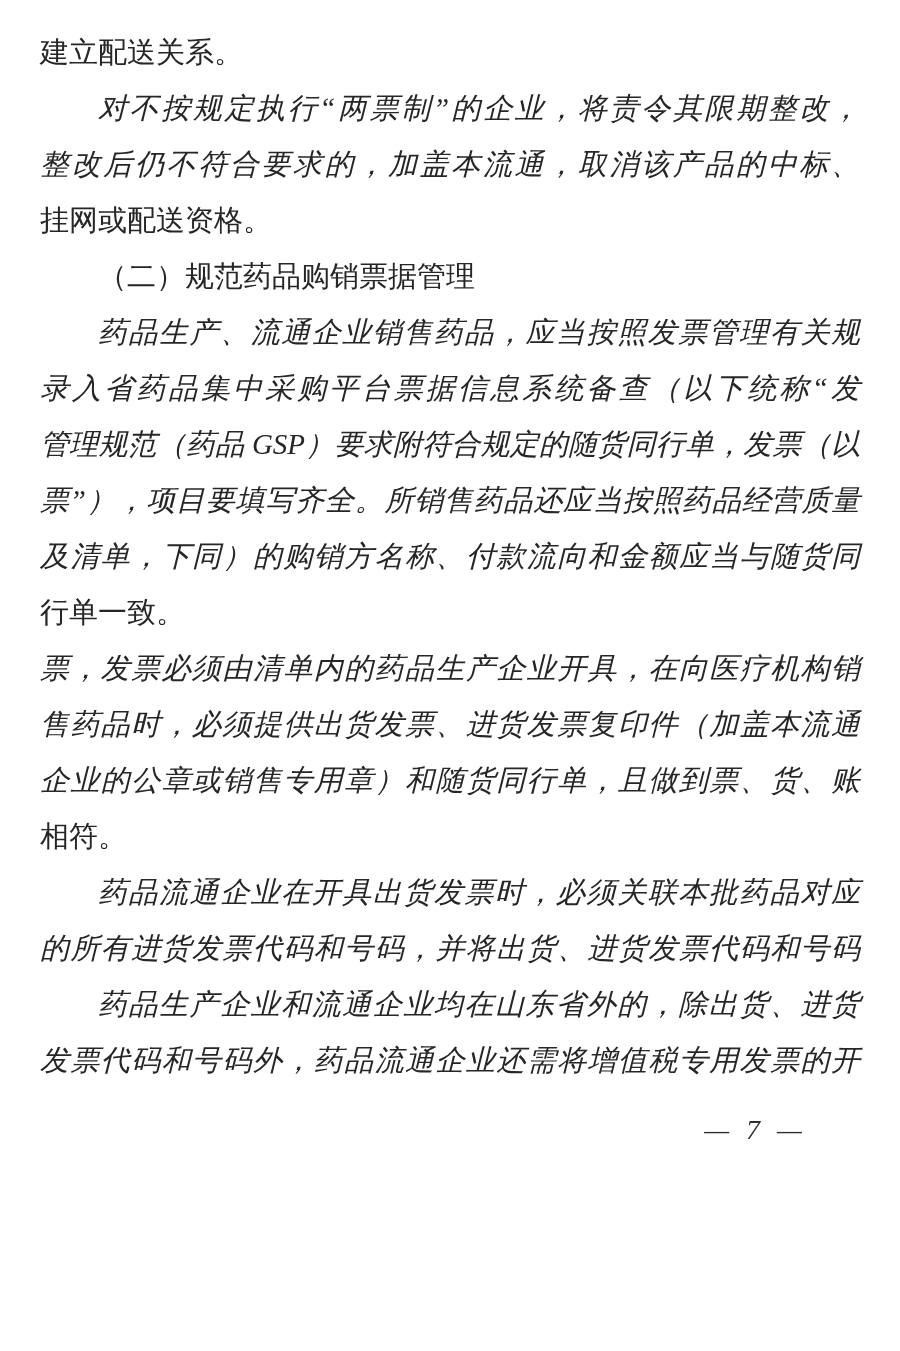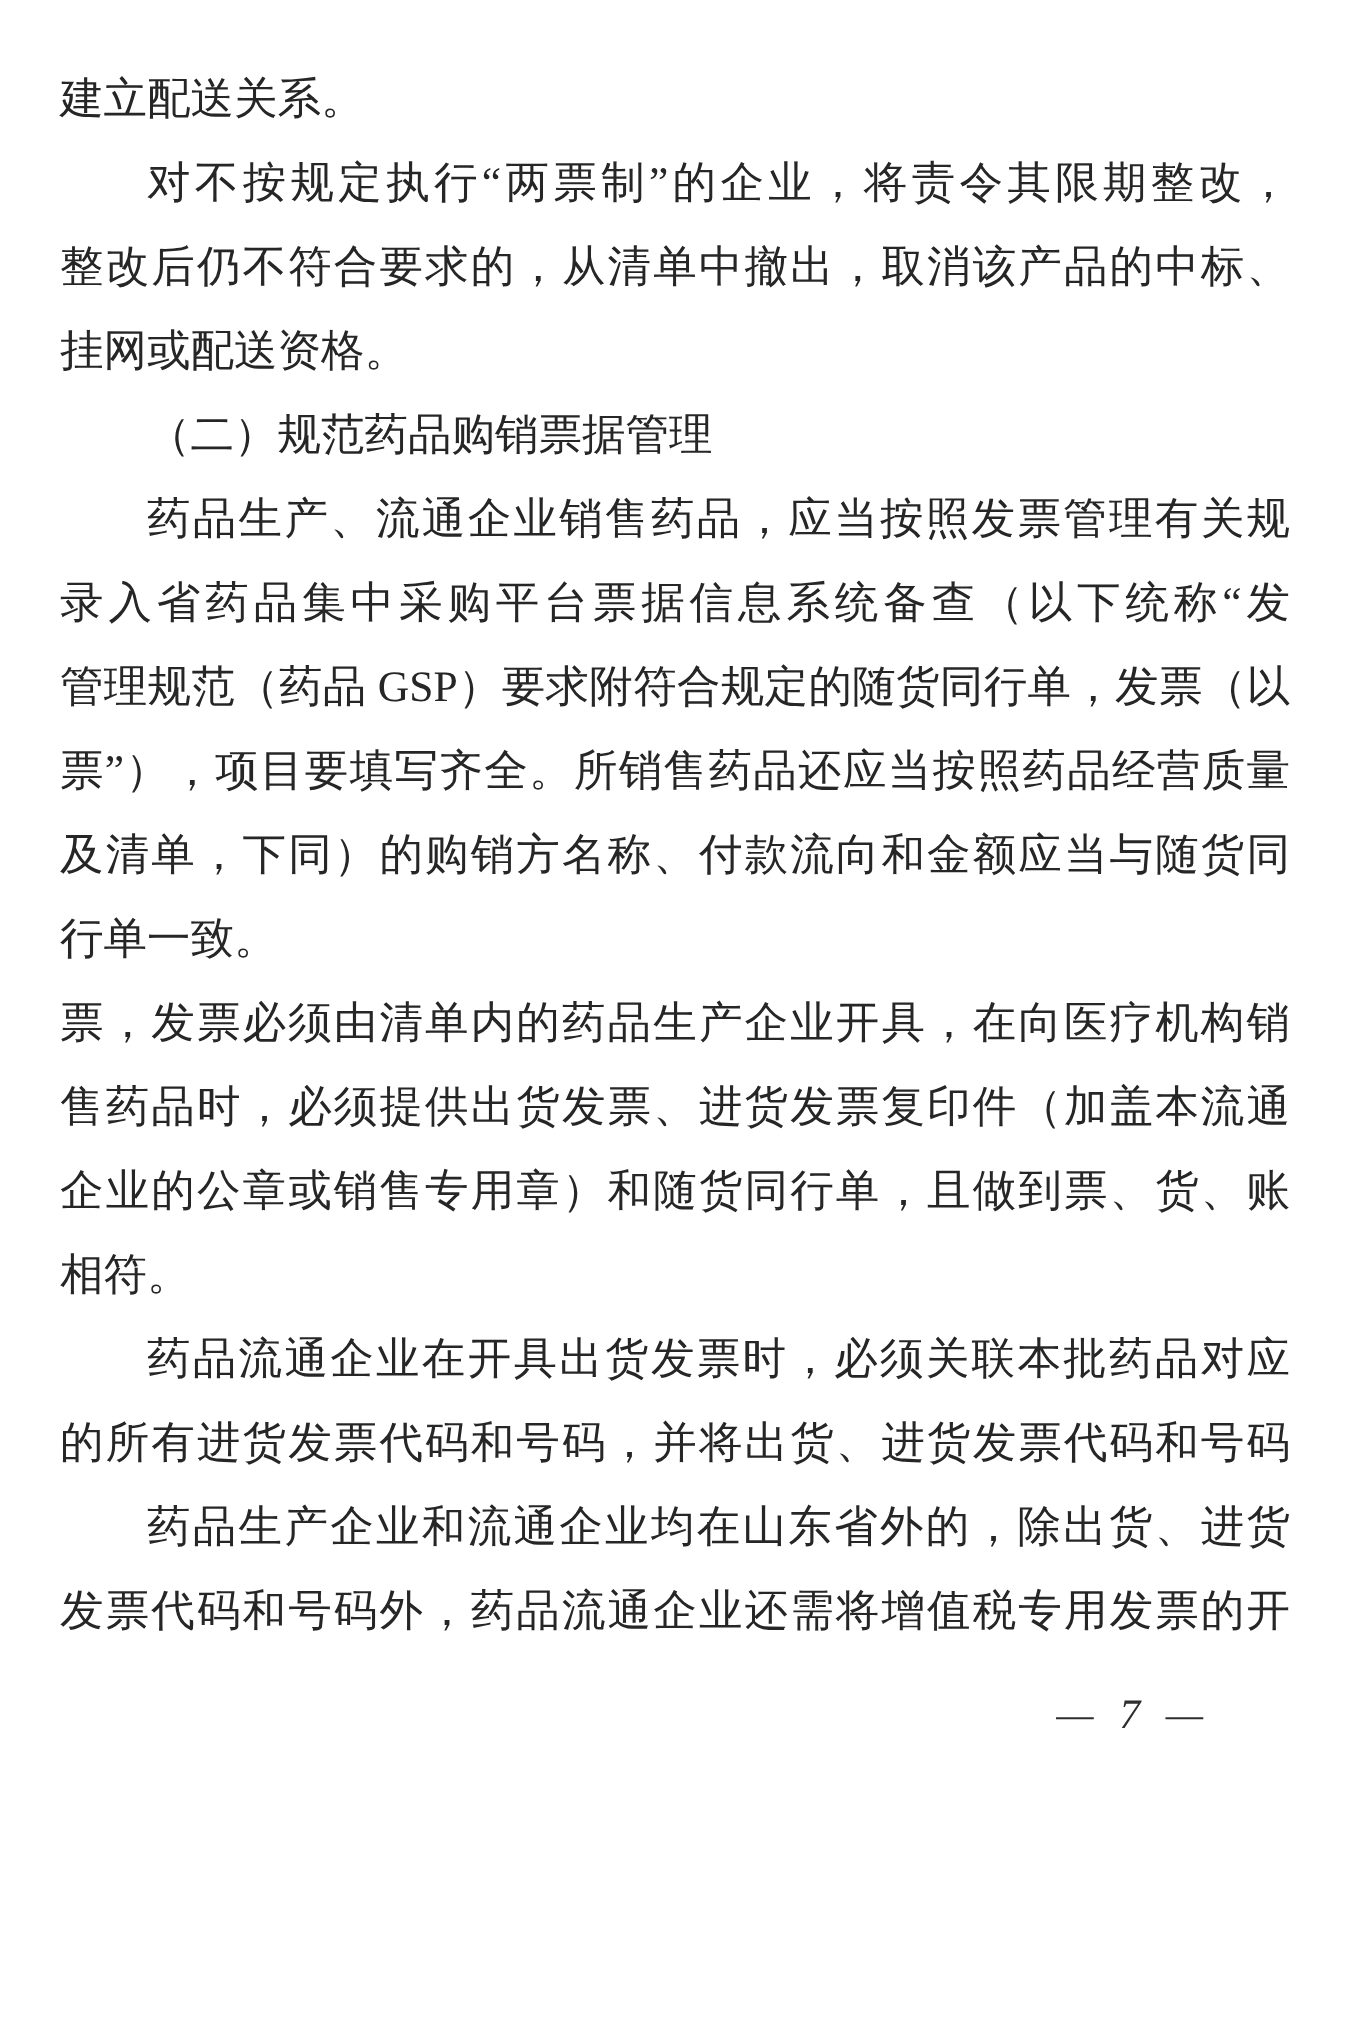--- a/index.html
+++ b/index.html
@@ -6,54 +6,54 @@
     margin: 0;
     padding: 0;
     background: #ffffff;
   }
   .page {
     position: relative;
     width: 900px;
     height: 1351px;
     box-sizing: border-box;
     background: #ffffff;
-    padding: 38px 40px 0 40px;
+    padding: 24px 40px 0 40px;
     font-family: "Liberation Serif", "DejaVu Serif", serif;
     font-size: 29px;
     font-weight: normal;
     line-height: 56px;
     color: #262626;
     overflow: hidden;
   }
   .line {
     height: 56px;
     text-align: justify;
   }
   
-  .j { text-align-last: justify; }
+  .j { text-align-last: justify; font-style: italic; }
   
   .i { text-indent: 2em; }
   .pageno {
     margin-top: 26px;
     padding-right: 53px;
     text-align: right;
     font-size: 28px;
     line-height: 32px;
     font-style: italic;
     letter-spacing: 5px;
     color: #2e2e2e;
   }
 </style>
 </head>
 <body>
 
 <div class="page">
   <div class="line">建立配送关系。</div>
   <div class="line i j">对不按规定执行“两票制”的企业，将责令其限期整改，</div>
-  <div class="line j">整改后仍不符合要求的，从清单中撤出，取消该产品的中标、</div>
+  <div class="line j">整改后仍不符合要求的，加盖本流通，取消该产品的中标、</div>
   <div class="line">挂网或配送资格。</div>
   <div class="line i">（二）规范药品购销票据管理</div>
   <div class="line i j">药品生产、流通企业销售药品，应当按照发票管理有关规</div>
   <div class="line j">录入省药品集中采购平台票据信息系统备查（以下统称“发</div>
   <div class="line j">管理规范（药品 GSP）要求附符合规定的随货同行单，发票（以</div>
   <div class="line j">票”），项目要填写齐全。所销售药品还应当按照药品经营质量</div>
   <div class="line j">及清单，下同）的购销方名称、付款流向和金额应当与随货同</div>
   <div class="line">行单一致。</div>
   <div class="line j">票，发票必须由清单内的药品生产企业开具，在向医疗机构销</div>
   <div class="line j">售药品时，必须提供出货发票、进货发票复印件（加盖本流通</div>

